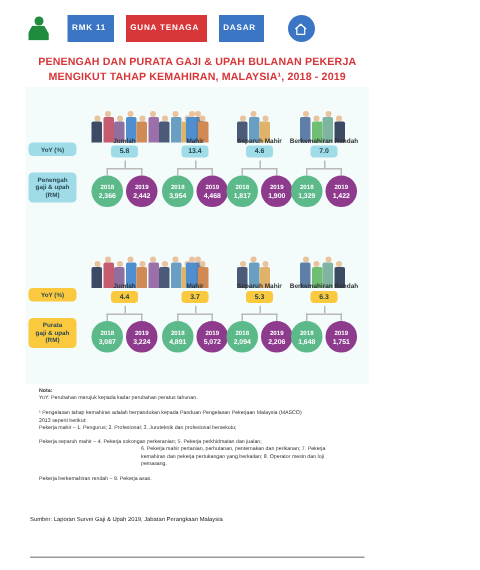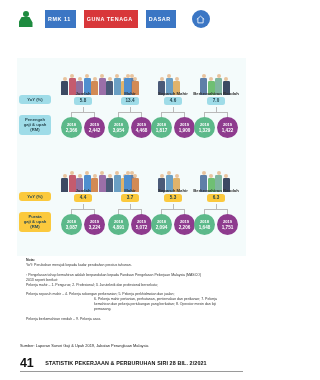--- a/index.html
+++ b/index.html
@@ -171,20 +171,24 @@
       <span>DASAR</span>
     </div>
     <div class="nav-home">
       <svg viewBox="0 0 24 24" fill="none" stroke="#ffffff" stroke-width="2.2" stroke-linecap="round" stroke-linejoin="round">
         <path d="M3 11 L12 3 L21 11"></path>
           <path d="M5 10 V21 H19 V10"></path>
       </svg>
     </div>
   </div>
 
+  <div class="title">
+    <span>PENENGAH DAN PURATA GAJI &amp; UPAH BULANAN PEKERJA</span>
+    <span class="l2">MENGIKUT TAHAP KEMAHIRAN, MALAYSIA¹, 2018 - 2019</span>
+  </div>
 
   <div class="panel">
 
     <div class="people-row top" id="ppl-top">
         <div class="pgroup" style="left: 44px;">
           <div class="ppl">
             <div class="h" style="background:#e8c39e"></div>
             <div class="b" style="height:14px;background:#3c4a63"></div>
           </div>
           <div class="ppl">
@@ -528,18 +532,14 @@
       <p class="ind2">6. Pekerja mahir pertanian, perhutanan, penternakan dan perikanan; 7. Pekerja</p>
       <p class="ind2">kemahiran dan pekerja pertukangan yang berkaitan; 8. Operator mesin dan loji</p>
       <p class="ind2">pemasang.</p>
     </div>
     <div class="blk">
       <p>Pekerja berkemahiran rendah – 9. Pekerja asas.</p>
     </div>
   </div>
 
   <div class="source">Sumber: Laporan Survei Gaji &amp; Upah 2019, Jabatan Perangkaan Malaysia</div>
-  <div class="footer">
-    <div class="pageno">41</div>
-    <div class="ftitle">STATISTIK PEKERJAAN &amp; PERBURUHAN SIRI 28 BIL. 2/2021</div>
-  </div>
   <div class="frule"></div>
 </div>
 
 </body></html>

